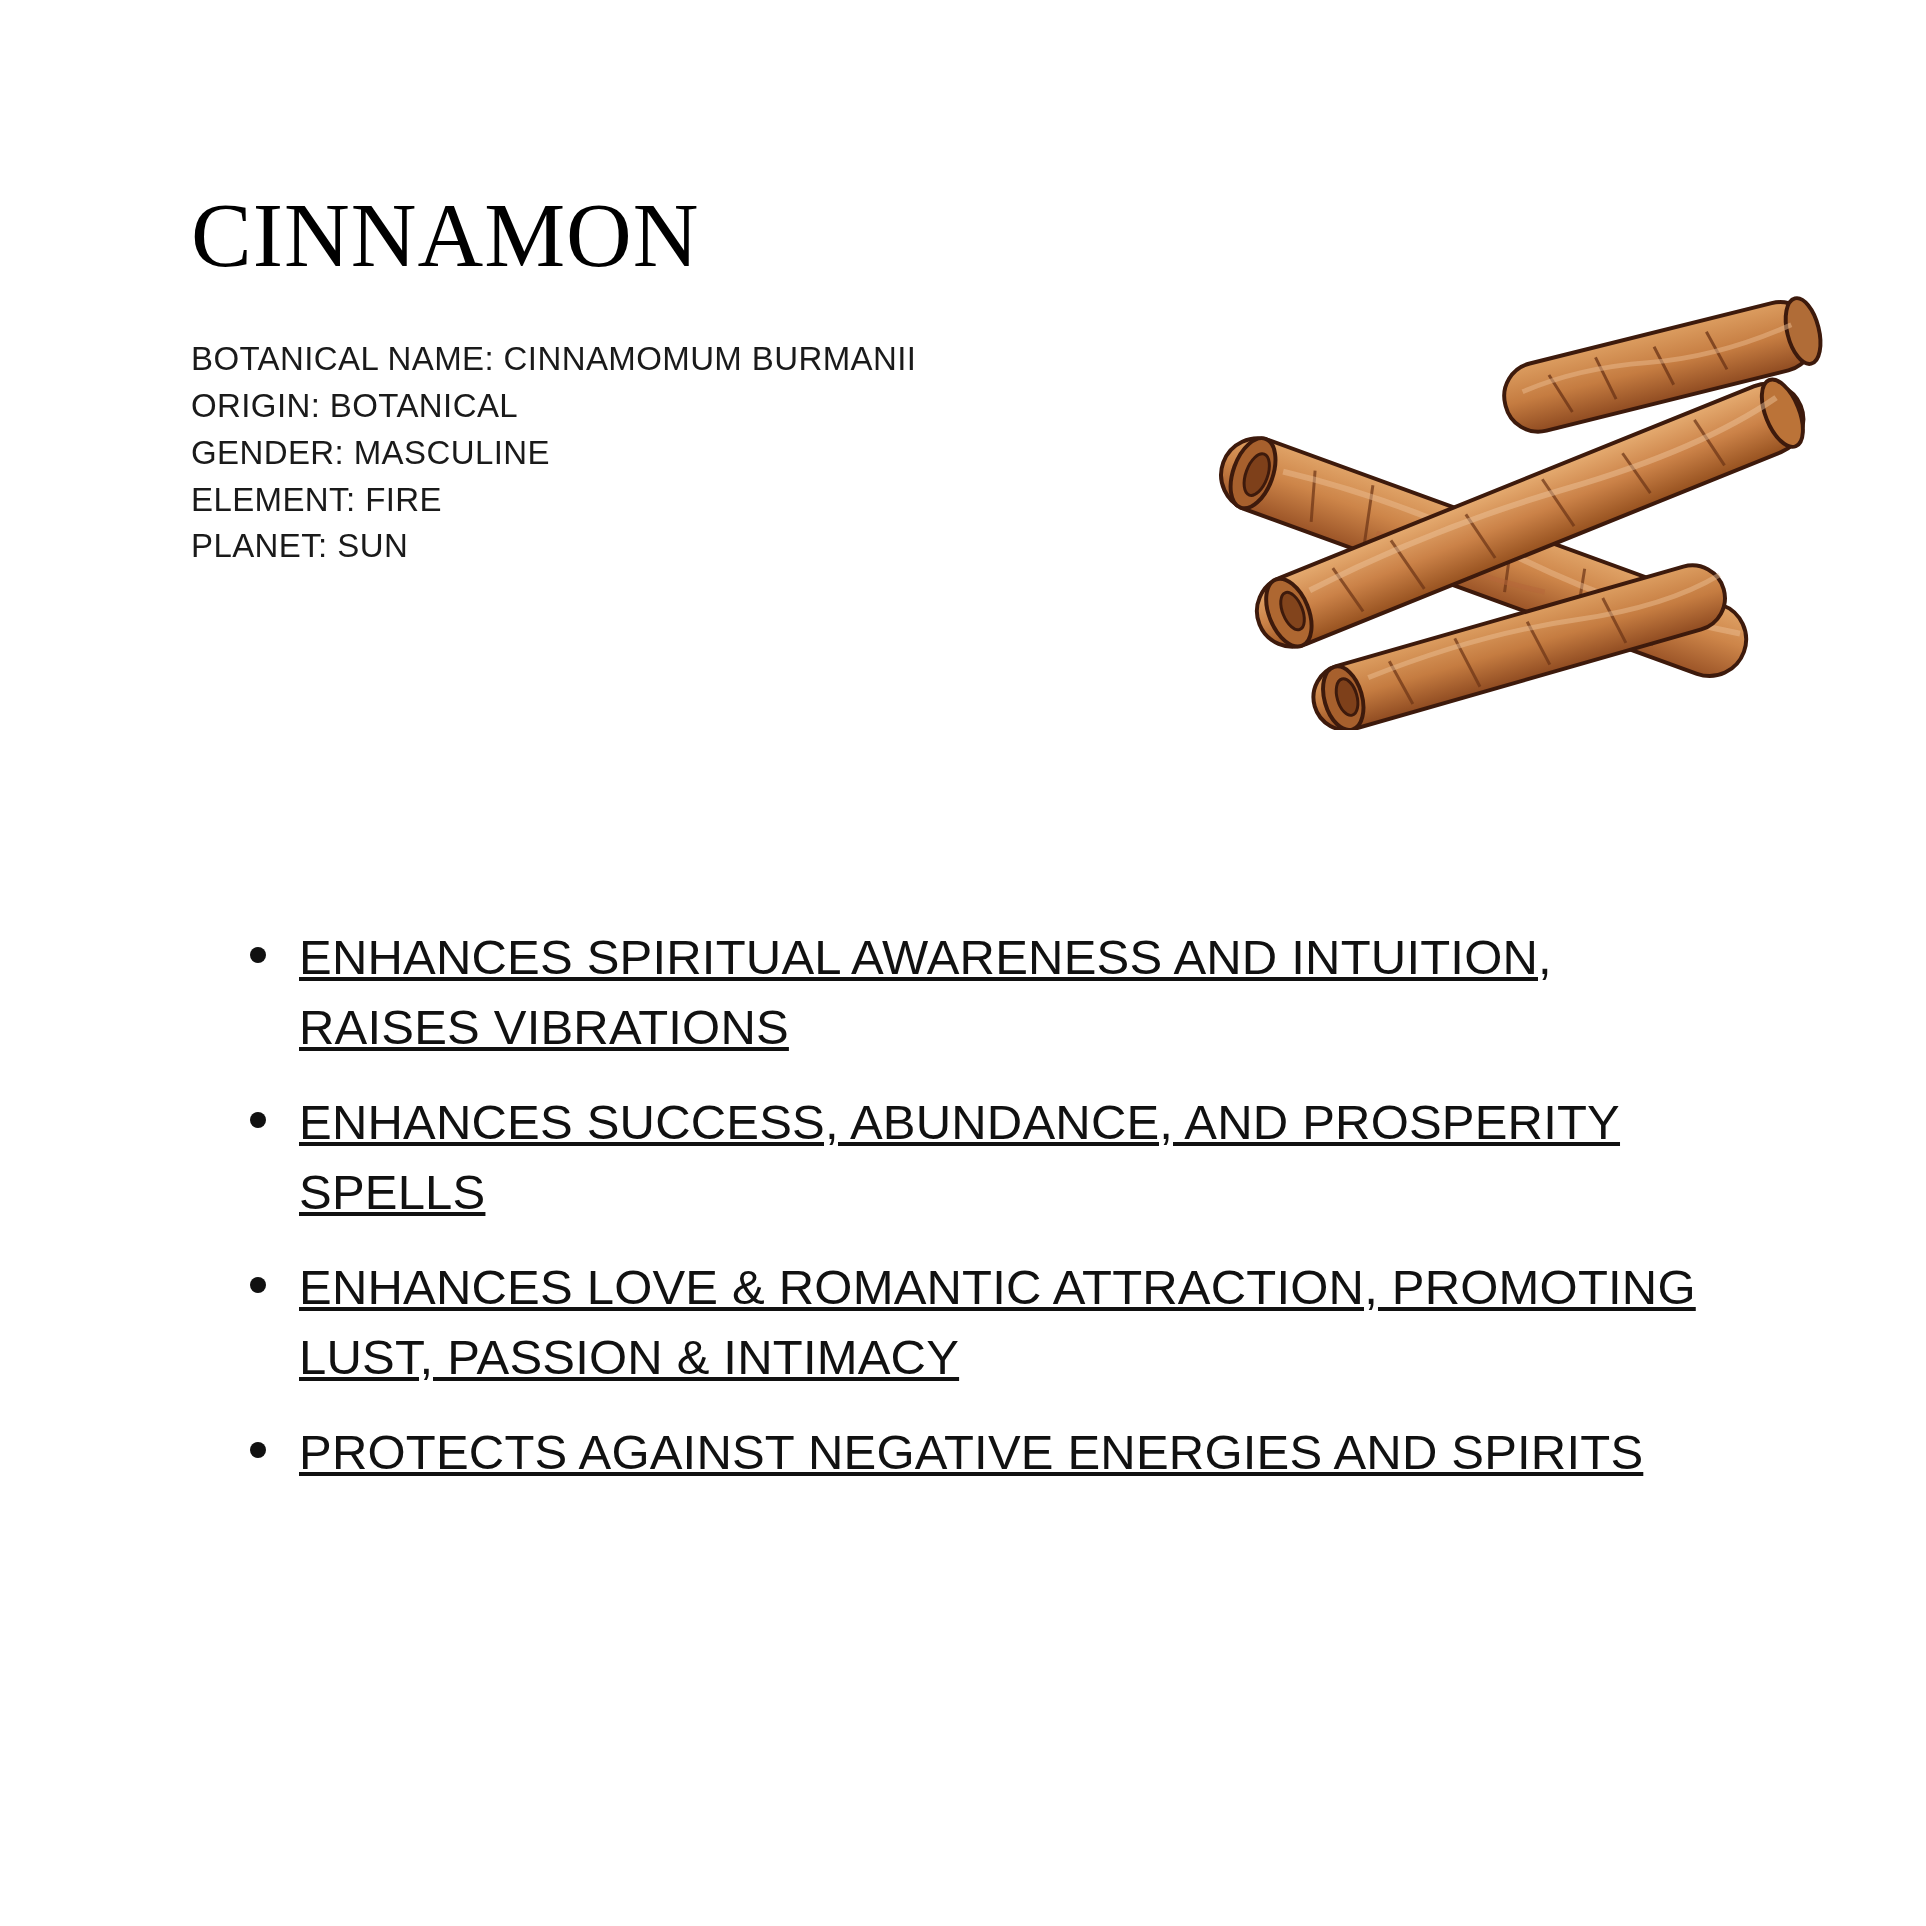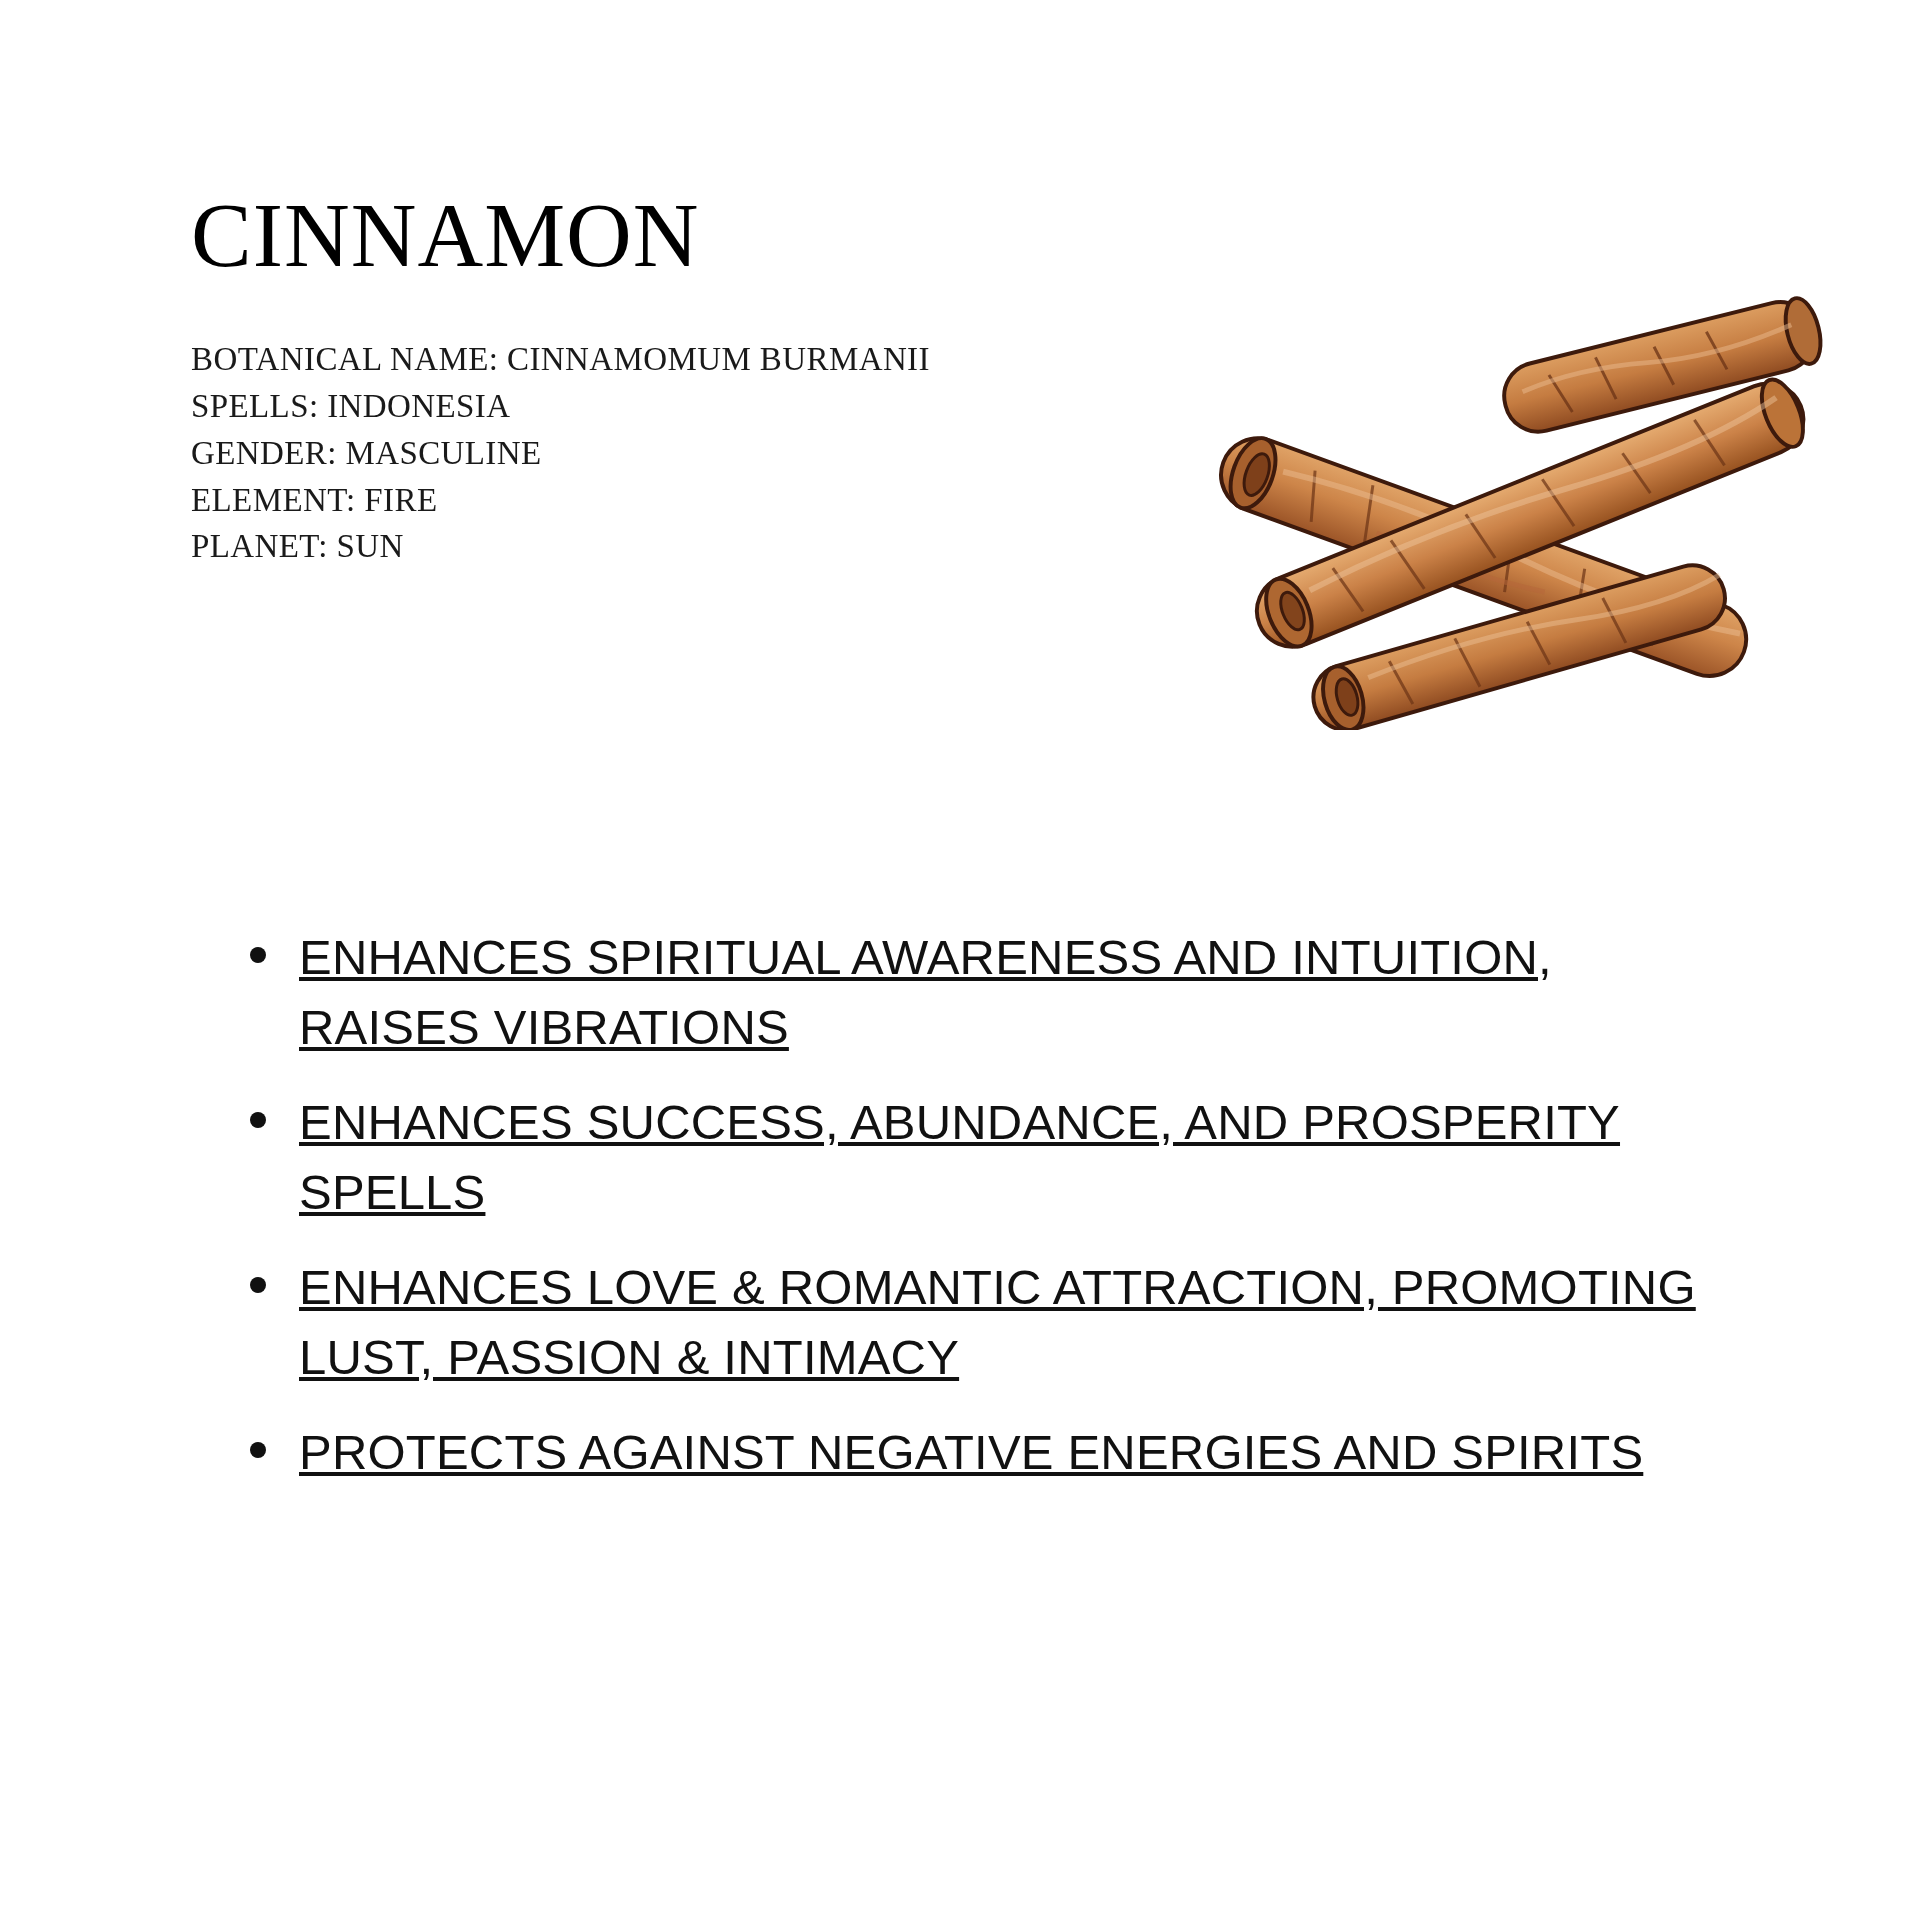--- a/index.html
+++ b/index.html
@@ -45,21 +45,20 @@
     color: #1a1a1a;
     margin: 0;
     white-space: pre-line;
   }
   .meta {
     margin-top: 55px;
     font-size: 33px;
     line-height: 1.42;
     letter-spacing: 0.4px;
     color: #1a1a1a;
-    font-family: Liberation Serif, serif;
   }
   .meta-row {
     white-space: nowrap;
   }
 
   
   .illustration {
     position: absolute;
     left: 1178px;
     top: 233px;
@@ -105,21 +104,21 @@
 </head>
 <body>
 
 <div class="page">
 
   <div class="header">
     <h1 class="title">CINNAMON</h1>
 
     <div class="meta">
       <div class="meta-row">BOTANICAL NAME: CINNAMOMUM BURMANII</div>
-      <div class="meta-row">SPELLS: INDONESIA</div>
+      <div class="meta-row">ORIGIN: BOTANICAL</div>
       <div class="meta-row">GENDER: MASCULINE</div>
       <div class="meta-row">ELEMENT: FIRE</div>
       <div class="meta-row">PLANET: SUN</div>
     </div>
   </div>
 
   <div class="illustration">
     <svg viewBox="0 0 690 470" xmlns="http://www.w3.org/2000/svg">
       <defs>
         <linearGradient id="stickA" x1="0" y1="0" x2="0" y2="1">

